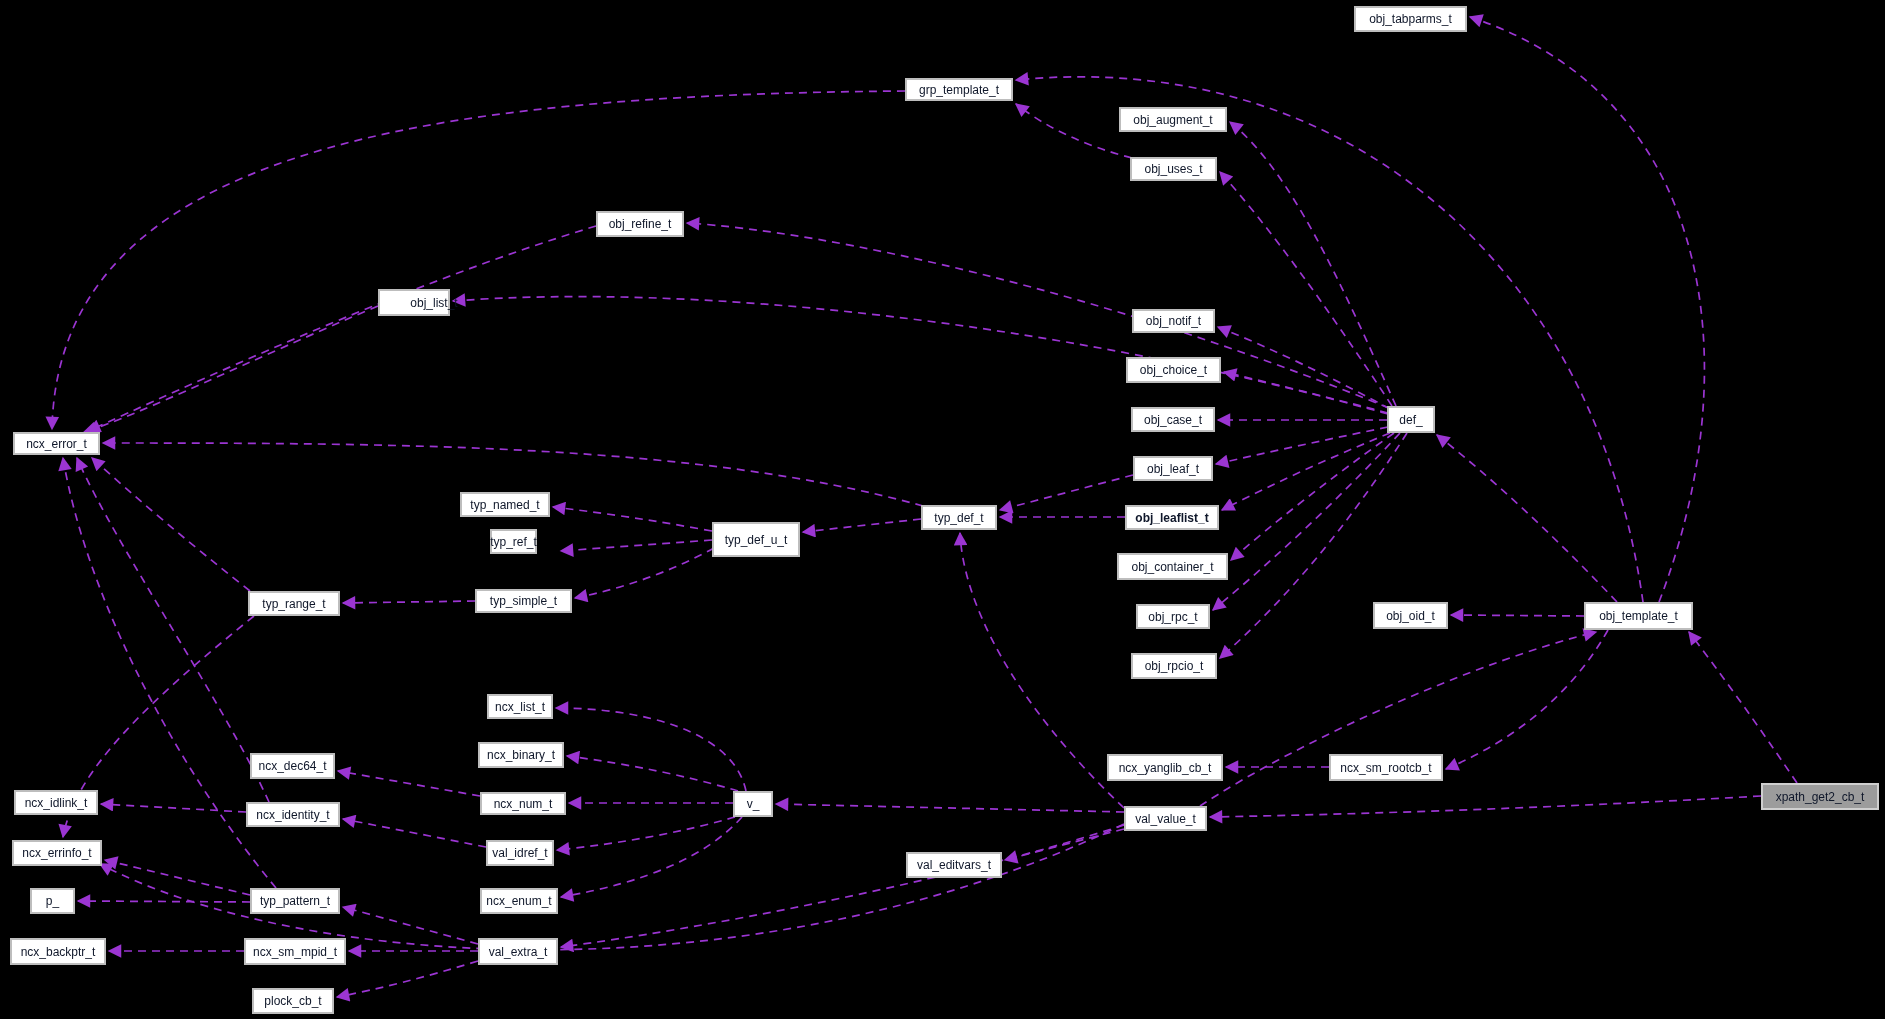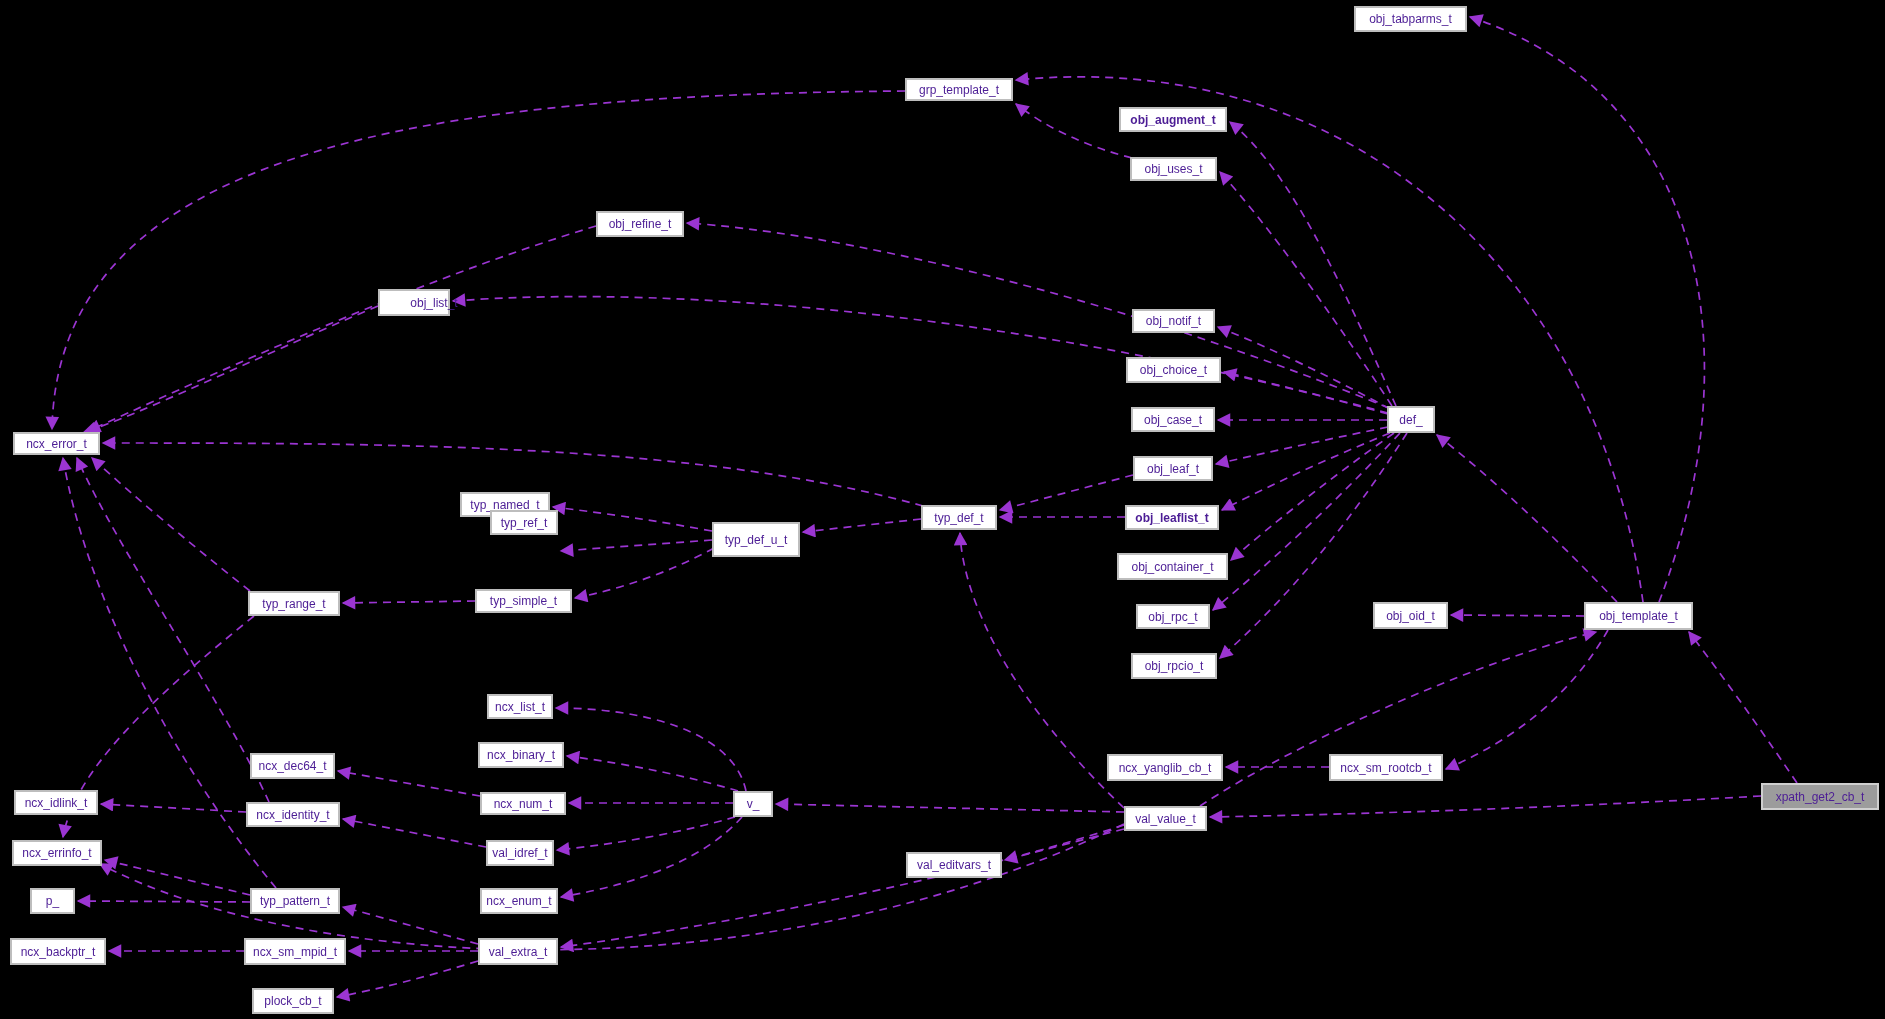--- a/index.html
+++ b/index.html
@@ -11,21 +11,21 @@
     font-family:"Liberation Sans", sans-serif;
   }
   .edge-layer{position:absolute;left:0;top:0;width:1885px;height:1019px;z-index:1;}
   .edge{fill:none;stroke-width:1.7;stroke-dasharray:8 6;}
   .node{
     position:absolute;
     box-sizing:border-box;
     display:flex;align-items:center;justify-content:center;
     background:#fff;
     border:2px solid #bdbdbd;
-    color:#4c1d95;
+    color:#0f172a;
     font-size:12px;
     white-space:nowrap;
     z-index:2;
     cursor:pointer;
   }
   .node.highlight{background:#9c9c9c;border-color:#cfcfcf;}
 </style>
 </head>
 <body>
 
@@ -88,33 +88,33 @@
       <path d="M 480 796 L 338 771" class="edge" stroke="#9b35d2" marker-end="url(#arrow)"></path>
       <path d="M 486 847 L 343 819" class="edge" stroke="#9b35d2" marker-end="url(#arrow)"></path>
       <path d="M 250 591 Q 160 520 92 458" class="edge" stroke="#9b35d2" marker-end="url(#arrow)"></path>
       <path d="M 254 616 C 150 700 75 770 63 837" class="edge" stroke="#9b35d2" marker-end="url(#arrow)"></path>
       <path d="M 905 91 C 420 95 58 150 52 429" class="edge" stroke="#9b35d2" marker-end="url(#arrow)"></path>
       <path d="M 596 226 C 400 285 180 390 88 431" class="edge" stroke="#9b35d2" marker-end="url(#arrow)"></path>
       <path d="M 378 306 C 250 360 140 415 84 432" class="edge" stroke="#9b35d2" marker-end="url(#arrow)"></path>
     </svg>
 <div class="node" style="left: 1354px; top: 6px; width: 113px; height: 26px;">obj_tabparms_t</div>
     <div class="node" style="left: 905px; top: 78px; width: 108px; height: 23px;">grp_template_t</div>
-    <div class="node" style="left: 1119px; top: 107px; width: 108px; height: 25px; font-weight: bold;">obj_augment_t</div>
+    <div class="node" style="left: 1119px; top: 107px; width: 108px; height: 25px;">obj_augment_t</div>
     <div class="node" style="left: 1130px; top: 157px; width: 87px; height: 24px;">obj_uses_t</div>
     <div class="node" style="left: 596px; top: 211px; width: 88px; height: 26px;">obj_refine_t</div>
     <div class="node" style="left: 378px; top: 289px; width: 72px; height: 27px; padding-left: 40px;">obj_list_t</div>
     <div class="node" style="left: 1132px; top: 309px; width: 83px; height: 24px;">obj_notif_t</div>
     <div class="node" style="left: 1126px; top: 357px; width: 95px; height: 26px;">obj_choice_t</div>
     <div class="node" style="left: 1131px; top: 407px; width: 84px; height: 25px;">obj_case_t</div>
     <div class="node" style="left: 1387px; top: 406px; width: 48px; height: 27px;">def_</div>
     <div class="node" style="left: 1133px; top: 456px; width: 80px; height: 25px;">obj_leaf_t</div>
     <div class="node" style="left: 13px; top: 432px; width: 87px; height: 23px;">ncx_error_t</div>
     <div class="node" style="left: 460px; top: 492px; width: 90px; height: 25px;">typ_named_t</div>
     <div class="node" style="left: 712px; top: 522px; width: 88px; height: 35px;">typ_def_u_t</div>
-    <div class="node" style="left: 490px; top: 510px; width: 68px; height: 25px;">typ_ref_t</div>
+    <div class="node" style="left: 490px; top: 529px; width: 47px; height: 25px;">typ_ref_t</div>
     <div class="node" style="left: 921px; top: 505px; width: 76px; height: 25px;">typ_def_t</div>
     <div class="node" style="left: 1125px; top: 505px; width: 94px; height: 25px; font-weight: bold;">obj_leaflist_t</div>
     <div class="node" style="left: 1117px; top: 553px; width: 111px; height: 27px;">obj_container_t</div>
     <div class="node" style="left: 248px; top: 591px; width: 92px; height: 25px;">typ_range_t</div>
     <div class="node" style="left: 475px; top: 589px; width: 97px; height: 24px;">typ_simple_t</div>
     <div class="node" style="left: 1136px; top: 604px; width: 74px; height: 25px;">obj_rpc_t</div>
     <div class="node" style="left: 1373px; top: 602px; width: 75px; height: 27px;">obj_oid_t</div>
     <div class="node" style="left: 1584px; top: 602px; width: 109px; height: 28px;">obj_template_t</div>
     <div class="node" style="left: 1131px; top: 653px; width: 86px; height: 26px;">obj_rpcio_t</div>
     <div class="node" style="left: 487px; top: 694px; width: 66px; height: 25px;">ncx_list_t</div>

